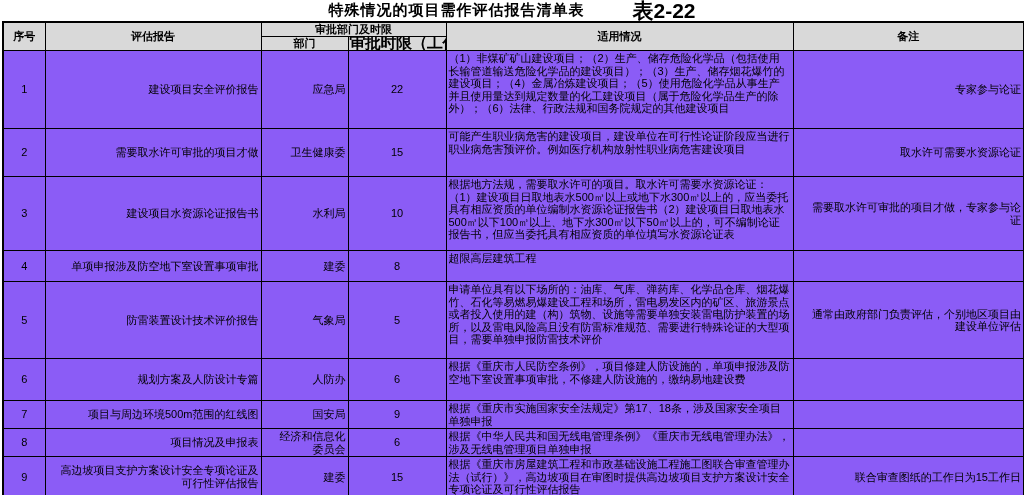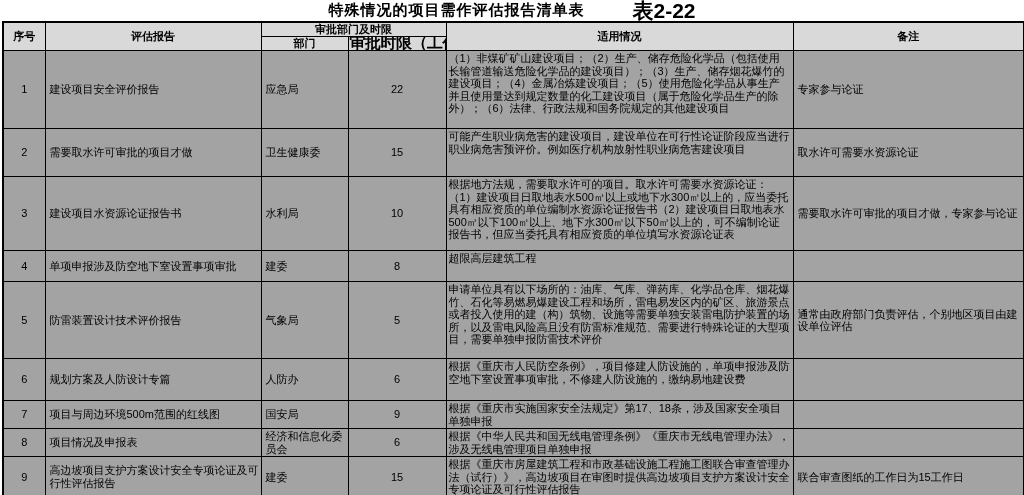--- a/index.html
+++ b/index.html
@@ -15,23 +15,23 @@
   table{
     border-collapse:collapse;table-layout:fixed;
     width:1021px;margin-left:2px;border:2px solid #000;
   }
   th,td{border:1px solid #000;font-size:11px;line-height:12.5px;overflow:hidden;}
   thead th{
     background:#d9d9d9;font-weight:bold;text-align:center;vertical-align:middle;
     height:13px;padding:0 1px;
   }
   th.nowrap{white-space:nowrap;font-size:16px;letter-spacing:-0.5px;}
-  td{padding:1px 2px;vertical-align:middle;background:#a3a3a3;}
+  td{padding:1px 2px;vertical-align:middle;background:#8b5cf6;}
   td.td-center{text-align:center;}
-  td.td-left{text-align:left;padding-left:4px;}
+  td.td-left{text-align:right;padding-left:13px;}
   td.td-applicable{text-align:left;vertical-align:top;padding:1px 2px;}
 </style>
 </head>
 <body>
 
 <div class="titlebar">
   <span class="main-title">特殊情况的项目需作评估报告清单表</span>
   <span class="table-no">表2-22</span>
 </div>
 

